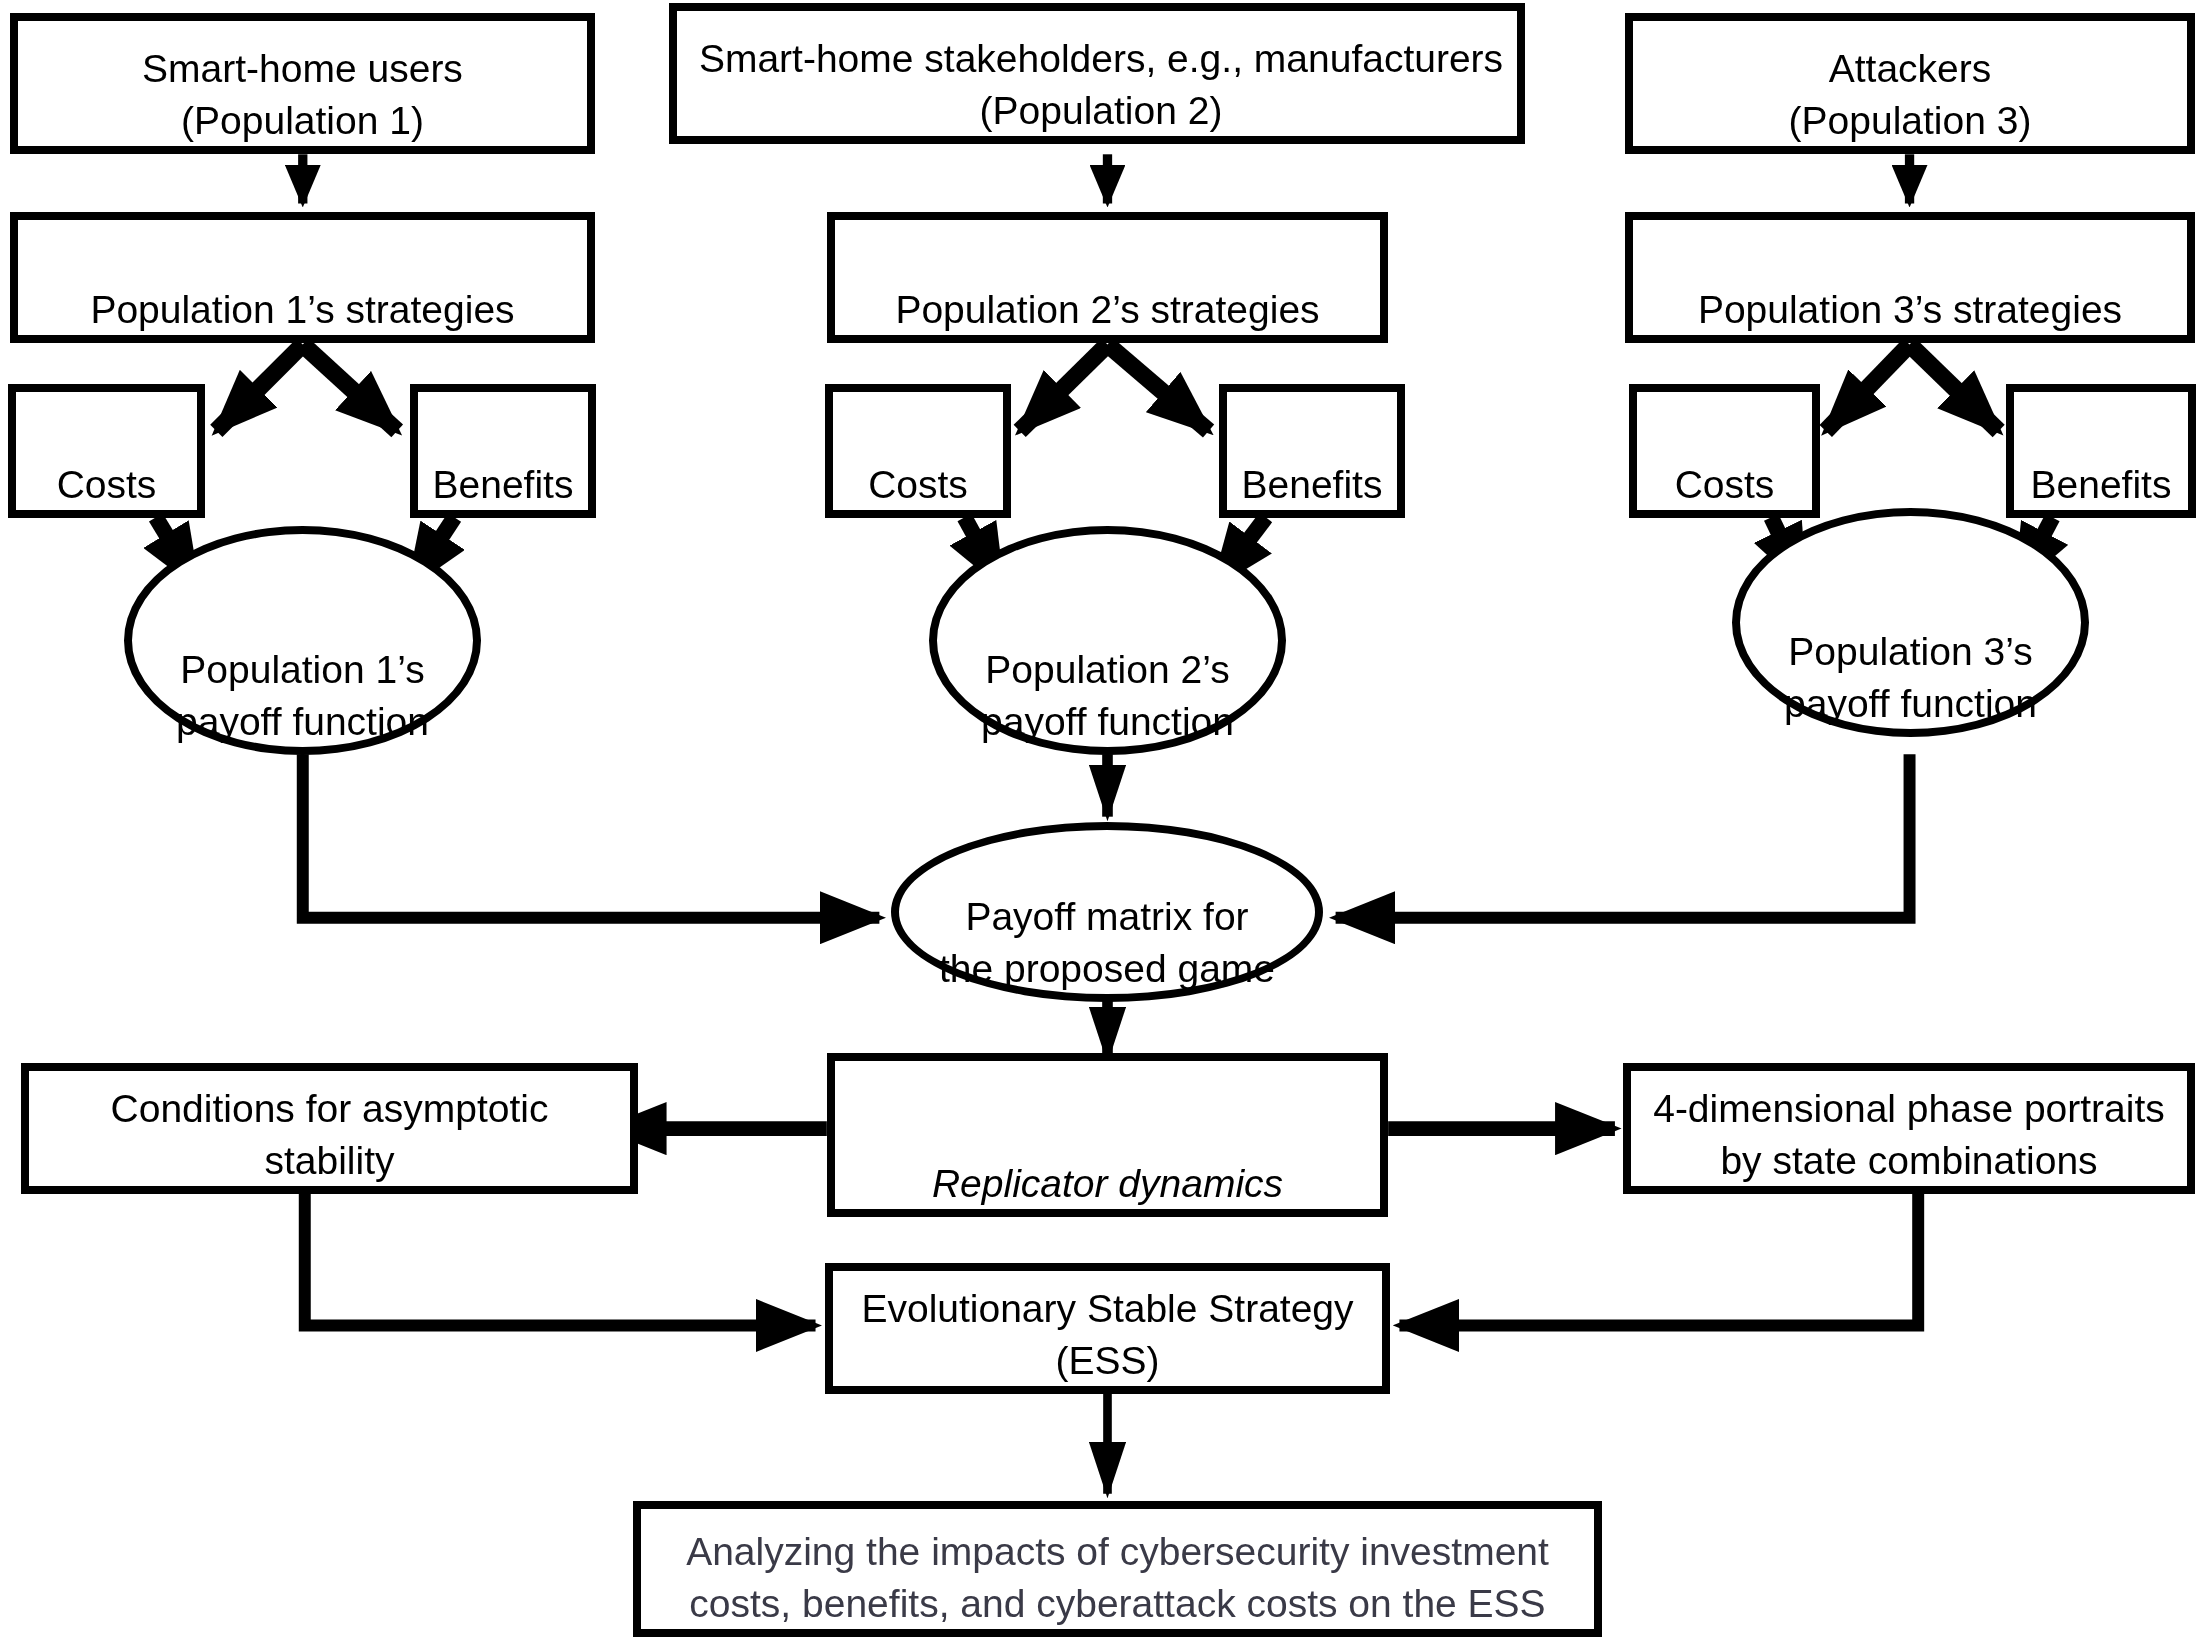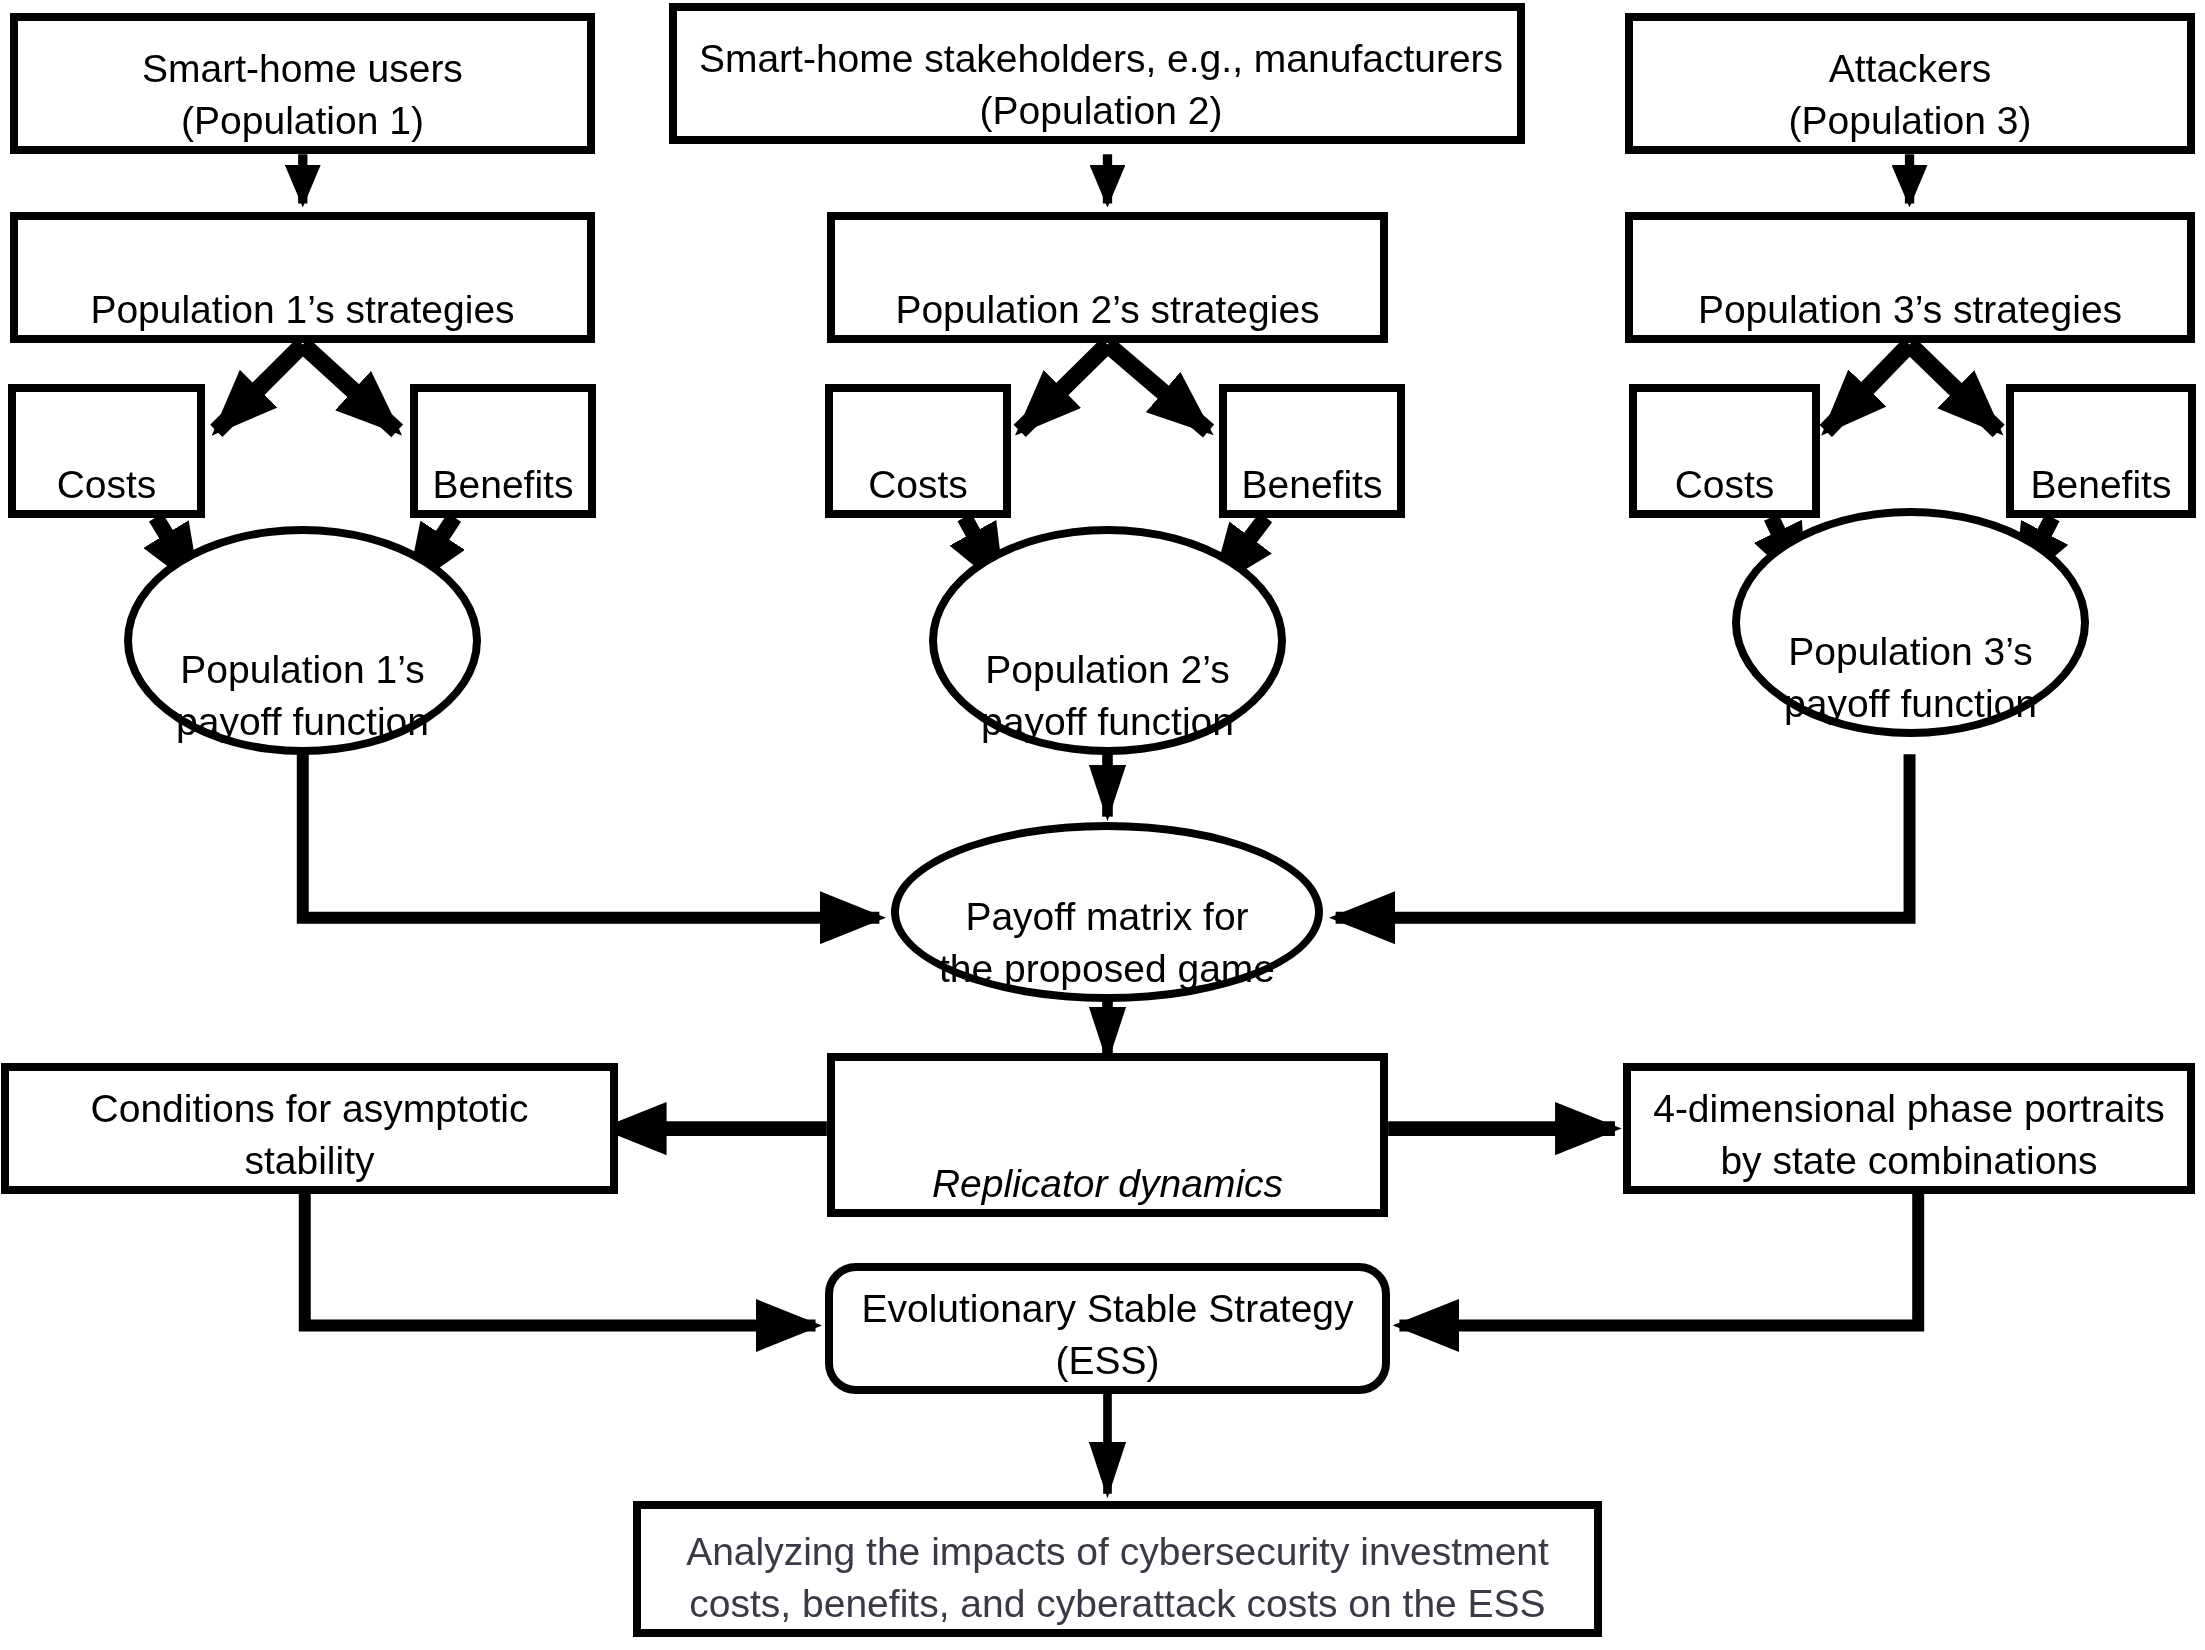--- a/index.html
+++ b/index.html
@@ -27,24 +27,24 @@
   #b-cost1 {left:8px;   top:384px;  width:197px;  height:134px;}
   #b-ben1  {left:410px;  top:384px;  width:186px;  height:134px;}
   #b-cost2 {left:825px; top:384px;  width:186px;  height:134px;}
   #b-ben2  {left:1219px; top:384px;  width:186px;  height:134px;}
   #b-cost3 {left:1629px; top:384px;  width:191px;  height:134px;}
   #b-ben3  {left:2006px; top:384px;  width:190px;  height:134px;}
   #e-pay1  {left:124px;  top:526px;  width:357px;  height:229px;}
   #e-pay2  {left:929px; top:526px;  width:357px;  height:229px;}
   #e-pay3  {left:1732px; top:508px;  width:357px;  height:229px;}
   #e-matrix{left:891px; top:822px; width:432px;  height:180px;}
-  #b-cond  {left:1px;   top:1063px; width:617px;  height:131px;}
+  #b-cond  {left:21px;   top:1063px; width:617px;  height:131px;}
   #b-repl  {left:827px; top:1053px; width:561px;  height:164px;font-style:italic;}
   #b-phase {left:1623px; top:1063px; width:572px;  height:131px;}
-  #b-ess   {left:825px; top:1263px; width:565px;  height:131px;border-radius:31px;}
+  #b-ess   {left:825px; top:1263px; width:565px;  height:131px;}
   #b-final {left:633px;  top:1501px; width:969px; height:136px;}
 </style>
 </head>
 <body>
 
 <div id="diagram">
 
   <svg class="wires" viewBox="0 0 3315 2481">
     <defs>
       <marker id="mBig" markerUnits="userSpaceOnUse" markerWidth="100" markerHeight="80" refX="90" refY="40" orient="auto">

